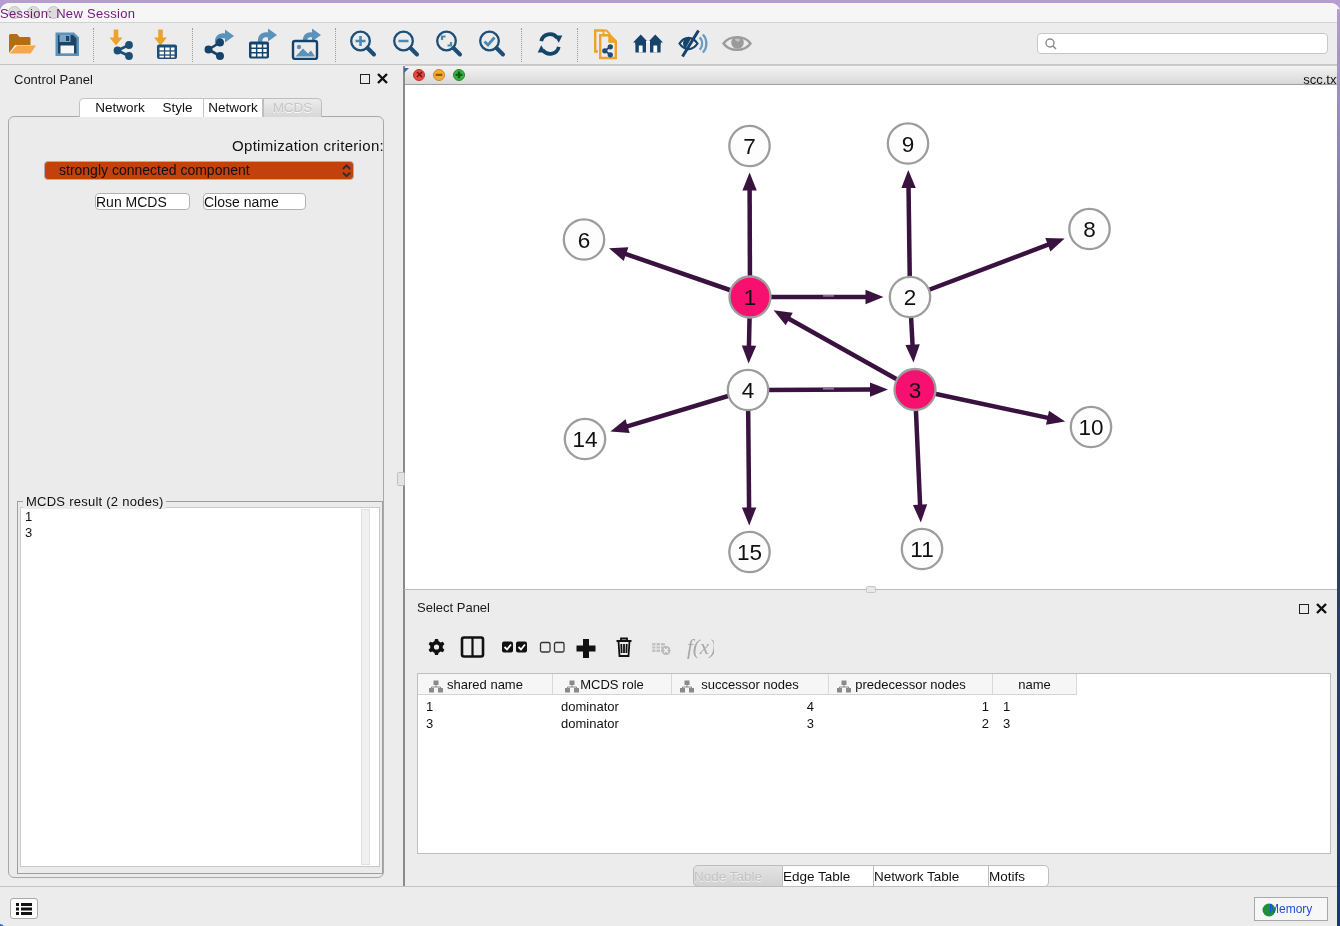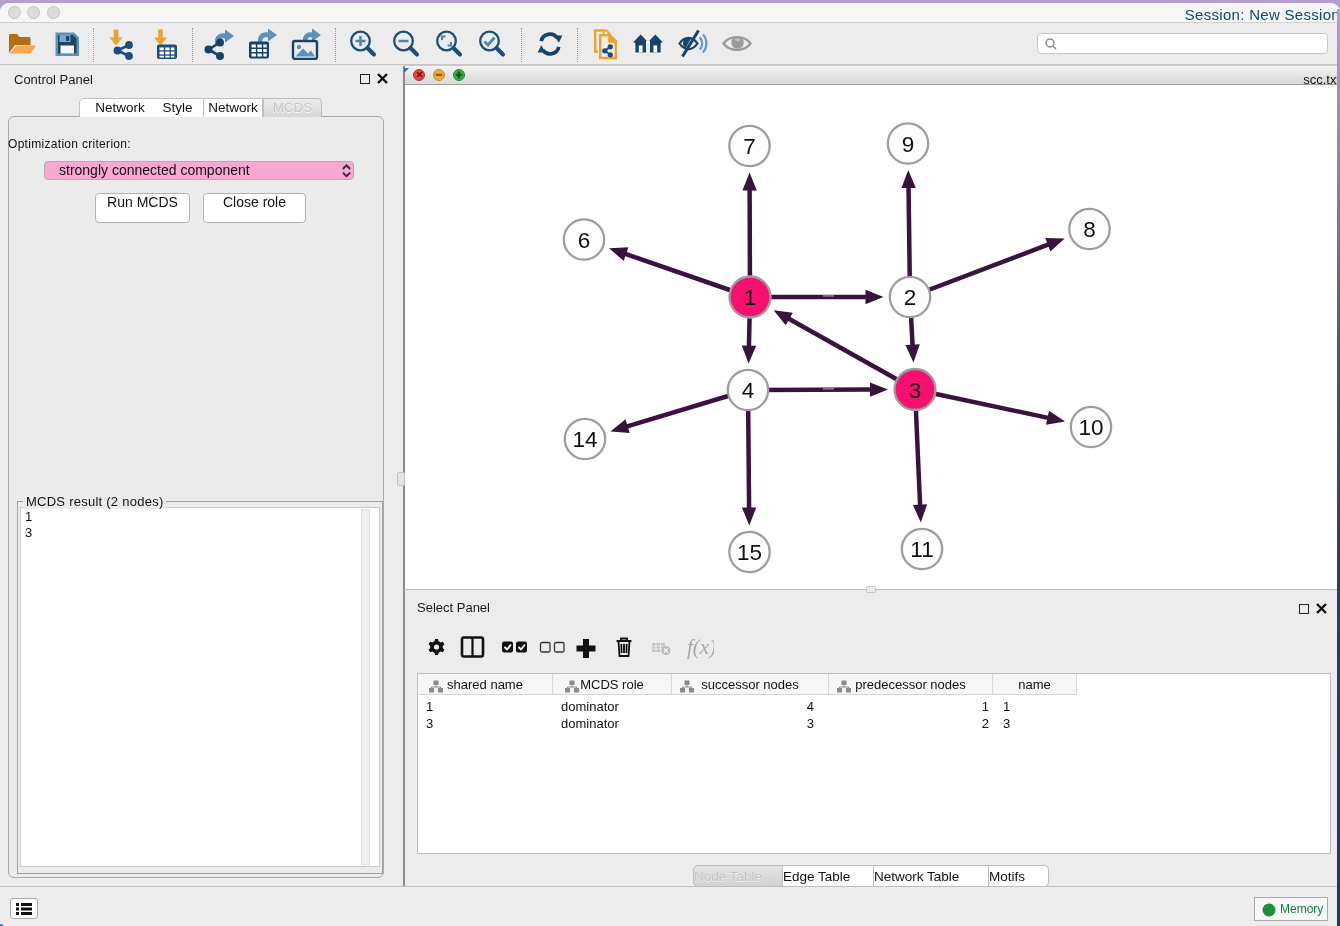--- a/index.html
+++ b/index.html
@@ -2,32 +2,32 @@
 <html><head><meta charset="utf-8">
 <style>
 *{margin:0;padding:0;box-sizing:border-box}
 html,body{width:1340px;height:926px;overflow:hidden}
 body{font-family:"Liberation Sans",sans-serif;background:#ececec;position:relative}
 .abs{position:absolute}
 #purple{left:0;top:0;width:1340px;height:14px;background:#b59cd1}
 #win{left:0;top:3px;width:1340px;height:923px;background:#ececec;border-radius:9px 9px 0 0;overflow:hidden}
 #titlebar{left:0;top:0;width:1340px;height:20px;background:#f6f6f6;border-bottom:1px solid #d2d2d2}
 .tl{width:13px;height:13px;border-radius:50%;background:#dcdcdc;border:1px solid #c3c3c3;top:3px}
-#title{width:100%;text-align:right;top:3px;font-size:15px;color:#0c4a6e;letter-spacing:0.3px}
+#title{width:100%;text-align:left;top:3px;font-size:13px;color:#701a75;letter-spacing:0.3px}
 #toolbar{left:0;top:20px;width:1340px;height:42px;background:#ececec;border-bottom:1px solid #c5c5c5}
 .sep{top:5px;height:34px;width:1px;border-left:1px dotted #9b9b9b}
 #search{left:1037px;top:10px;width:291px;height:21px;background:#fff;border:1px solid #c7c7c7;border-radius:4px}
 
 #cp-title{left:14px;top:69px;font-size:13px;color:#1a1a1a}
 .float-ic{width:10px;height:10px;border:1.5px solid #222;background:transparent}
 .tab{top:95px;height:19px;background:#fff;border:1px solid #c2c2c2;border-bottom:none;font-size:13.5px;color:#111;text-align:center;line-height:18px}
 #cpbox{left:8px;top:113px;width:376px;height:762px;border:1px solid #a8a8a8;border-radius:6px;background:#ebebeb}
-#optlbl{left:8px;top:134px;width:376px;text-align:left;font-size:12px;color:#111;letter-spacing:0.3px}
-#combo{left:44px;top:158px;width:310px;height:19px;background:#f9a8d4;border:1px solid #aeaeae;border-radius:4px;font-size:14px;color:#111;line-height:17px;padding-left:14px}
-.btn{top:190px;height:30px;background:#fff;border:1px solid #b2b2b2;border-radius:4px;font-size:14px;color:#111;text-align:center;line-height:17px}
+#optlbl{left:8px;top:134px;width:376px;text-align:right;font-size:15px;color:#111;letter-spacing:0.3px}
+#combo{left:44px;top:158px;width:310px;height:19px;background:#c2410c;border:1px solid #aeaeae;border-radius:4px;font-size:14px;color:#111;line-height:17px;padding-left:14px}
+.btn{top:190px;height:17px;background:#fff;border:1px solid #b2b2b2;border-radius:4px;font-size:14px;color:#111;text-align:left;line-height:17px}
 #fieldset{left:17px;top:498px;width:366px;height:373px;border:1px solid #9f9f9f}
 #fslbl{left:23px;top:491px;background:#ebebeb;font-size:13px;color:#111;padding:0 3px;letter-spacing:0.25px}
 #fswhite{left:20px;top:504px;width:360px;height:360px;background:#fff;border:1px solid #c9c9c9}
 
 #statusline{left:0;top:883px;width:1340px;height:1px;background:#c3c3c3}
 #listbtn{left:10px;top:895px;width:28px;height:21px;background:#fbfbfb;border:1px solid #ababab;border-radius:3px}
 
 #vdiv{left:403px;top:63px;width:1.5px;height:820px;background:#8a8a8a}
 #vgrip{left:397px;top:469px;width:8px;height:14px;background:#e3e3e3;border:1px solid #c0c0c0;border-radius:1.5px}
 #hdiv{left:404px;top:586px;width:936px;height:1px;background:#bcbcbc}
@@ -213,21 +213,21 @@
 <div class="abs tab" style="left:204px;width:59px;border-left:none">Network</div>
 <div class="abs tab" style="left:263px;width:59px;border-radius:0 5px 0 0;background:linear-gradient(#ececec,#d7d7d7);color:#c6c6c6;text-shadow:0 1px 0 #f8f8f8;border-color:#bdbdbd">MCDS</div>
 <div class="abs" id="optlbl">Optimization criterion:</div>
 <div class="abs" id="combo">strongly connected component
  <svg class="abs" style="right:2px;top:2px" width="9" height="14">
   <path d="M0.9 5 L4.5 1.4 L8.1 5" fill="none" stroke="#2e2e2e" stroke-width="1.9"></path>
   <path d="M0.9 8.6 L4.5 12.2 L8.1 8.6" fill="none" stroke="#2e2e2e" stroke-width="1.9"></path>
  </svg>
 </div>
 <div class="abs btn" style="left:95px;width:95px">Run MCDS</div>
-<div class="abs btn" style="left:203px;width:103px">Close role</div>
+<div class="abs btn" style="left:203px;width:103px">Close name</div>
 <div class="abs" id="fieldset"></div>
 <div class="abs" id="fswhite">
  <div style="position:absolute;left:4px;top:1px;font-size:13px;color:#111;line-height:16px">1<br>3</div>
  <div style="position:absolute;right:9px;top:1px;width:9px;height:356px;background:#f0f0f0;border:1px solid #e0e0e0"></div>
 </div>
 <div class="abs" id="fslbl">MCDS result (2 nodes)</div>
 <div class="abs" id="statusline"></div>
 <div class="abs" id="listbtn">
  <svg class="abs" style="left:5px;top:3px" width="17" height="14">
   <g fill="#111">
@@ -396,21 +396,21 @@
 <div class="abs td" style="left:829px;top:713px;width:160px;text-align:right">2</div>
 <div class="abs td" style="left:1003px;top:713px">3</div>
 <div class="abs btab" style="left:693px;width:90px;border-radius:5px 0 0 5px;background:linear-gradient(#e4e4e4,#d2d2d2);color:#c2c2c2;text-shadow:0 1px 0 #f2f2f2">Node Table</div>
 <div class="abs btab" style="left:783px;width:91px;border-left:none">Edge Table</div>
 <div class="abs btab" style="left:874px;width:115px;border-left:none">Network Table</div>
 <div class="abs btab" style="left:989px;width:60px;border-radius:0 5px 5px 0;border-left:none">Motifs</div>
 <div class="abs" id="membtn">
  <svg class="abs" style="left:7px;top:5px" width="14" height="14">
         <circle cx="7" cy="7" r="6.5" fill="#1e8f3a"></circle>
       </svg>
- <div class="abs" style="left:25px;top:4px;font-size:12px;color:#15803d">Memory</div>
+ <div class="abs" style="left:14px;top:4px;font-size:12px;color:#1d4ed8">Memory</div>
 </div>
 <div class="abs" id="redge1"></div>
 <div class="abs" id="redge2"></div>
 <div class="abs" id="bluebl"></div>
 </div>
 <svg class="abs" style="left:0;top:0;width:0;height:0">
     <defs>
 <g id="treeg">
         <rect x="4.5" y="0.5" width="5" height="4.5" fill="#8a8a8a"></rect>
         <rect x="0" y="8" width="5" height="4.5" fill="#8a8a8a"></rect>

